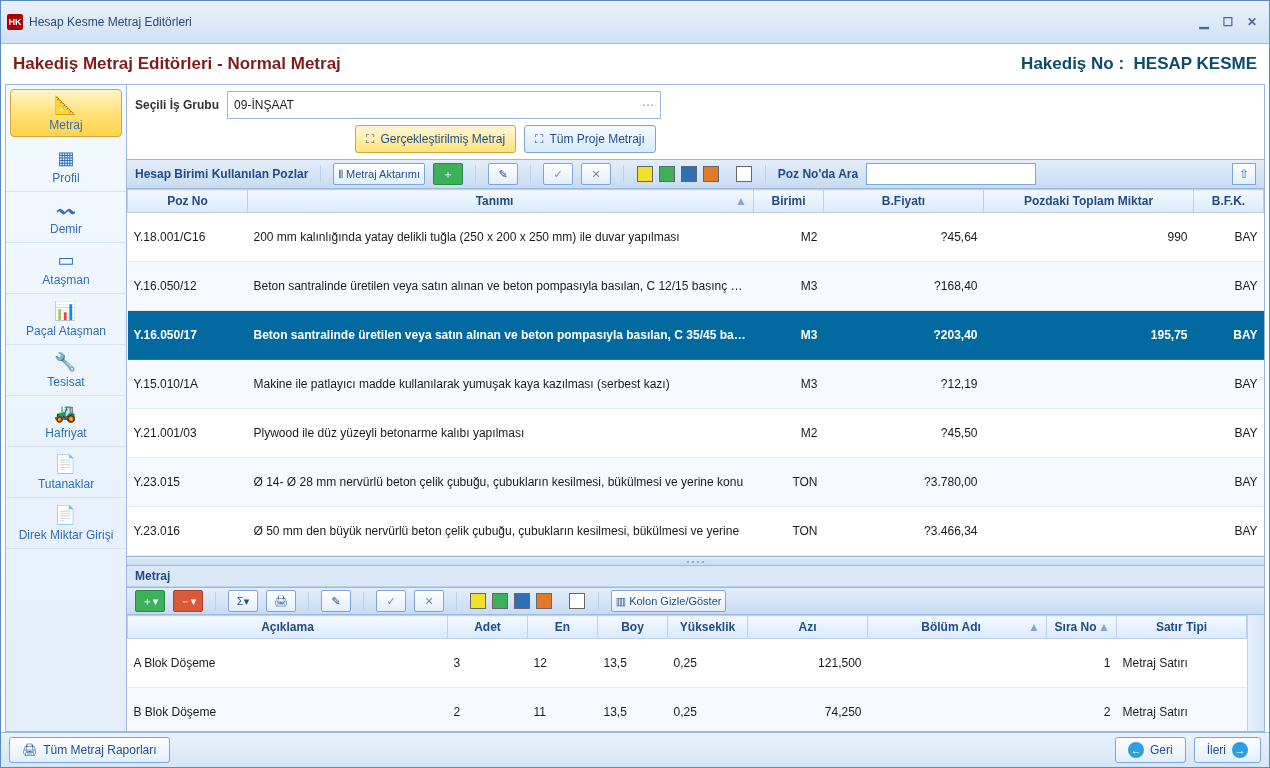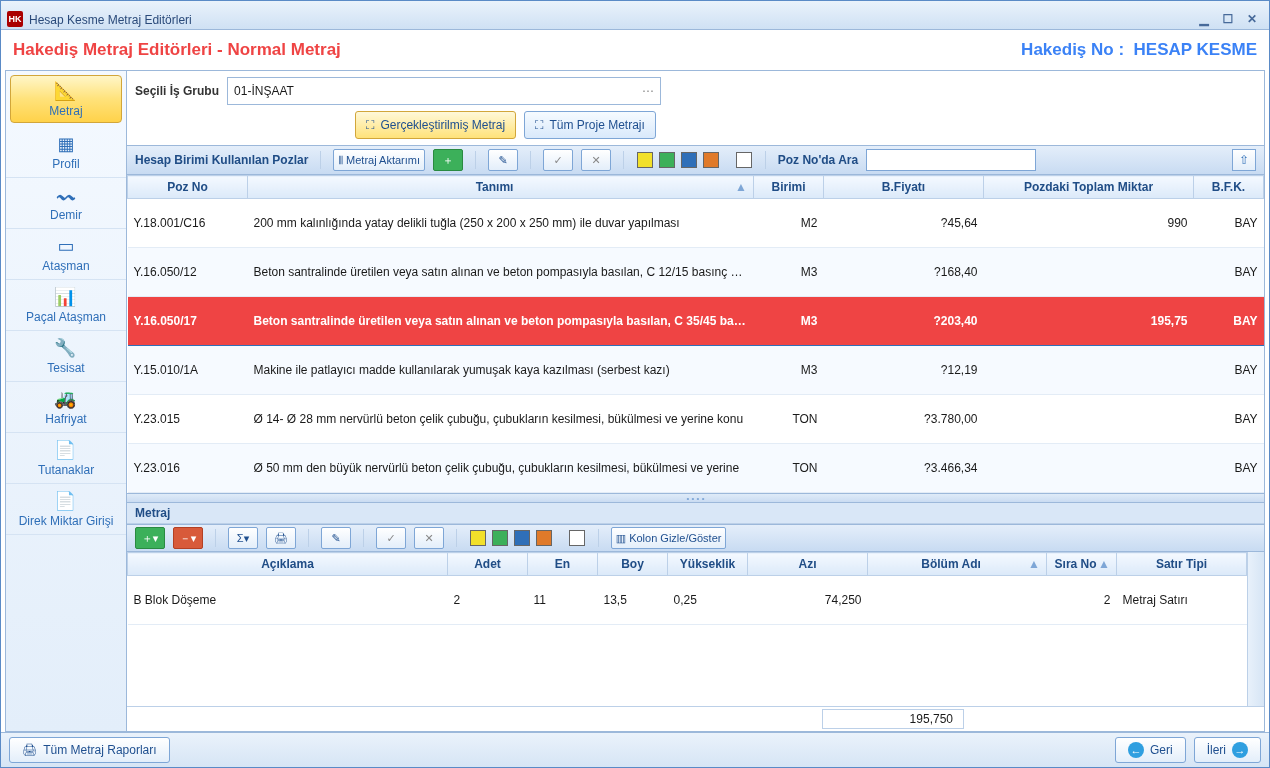--- a/index.html
+++ b/index.html
@@ -1,44 +1,44 @@
 <!DOCTYPE html>
 <html><head>
 <meta charset="utf-8">
 <style>
 html,body{margin:0;padding:0;font-family:"Segoe UI",Tahoma,sans-serif;font-size:12px;color:#1a1a1a;background:#d6e5f5;height:100%;overflow:hidden}
 .window{width:1270px;height:768px;background:#fff;display:flex;flex-direction:column;border:1px solid #5a8ac6;box-sizing:border-box}
-.titlebar{height:24px;background:linear-gradient(#eaf2fb,#cfe1f4);display:flex;align-items:flex-end;padding:2px 6px;border-bottom:1px solid #9cb8da;font-size:12px;color:#2a4a7a}
+.titlebar{height:24px;background:linear-gradient(#eaf2fb,#cfe1f4);display:flex;align-items:center;padding:9px 6px;border-bottom:1px solid #9cb8da;font-size:12px;color:#2a4a7a}
 .titlebar .app-icon{width:16px;height:16px;background:#a00;color:#fff;font-size:9px;font-weight:bold;display:flex;align-items:center;justify-content:center;margin-right:6px;border-radius:2px}
 .titlebar .spacer{flex:1}
 .titlebar .win-btn{width:22px;height:16px;display:flex;align-items:center;justify-content:center;color:#476a9a;font-weight:bold;cursor:pointer;margin-left:2px}
 .header-row{height:32px;display:flex;align-items:center;justify-content:space-between;padding:4px 12px;background:#fff}
-.header-title{font-size:17px;font-weight:bold;color:#ef4444}
-.header-right{font-size:17px;font-weight:bold;color:#3b82f6}
+.header-title{font-size:17px;font-weight:bold;color:#7f1d1d}
+.header-right{font-size:17px;font-weight:bold;color:#0c4a6e}
 .body{flex:1;display:flex;border:1px solid #9cb8da;margin:0 4px 0 4px;background:#fff;min-height:0}
 .sidebar{width:120px;background:linear-gradient(#f4f9ff,#e3eefa);border-right:1px solid #9cb8da;display:flex;flex-direction:column;align-items:stretch}
 .side-item{height:50px;display:flex;flex-direction:column;align-items:center;justify-content:center;gap:2px;border-bottom:1px solid #d5e3f3;color:#2f6fb8;cursor:pointer;font-size:12px}
 .side-item.active{background:linear-gradient(#fff6c8,#ffe27a,#ffd24a);border:1px solid #d2a63a;border-radius:4px;margin:4px;height:46px}
 .side-icon{width:22px;height:22px;display:flex;align-items:center;justify-content:center;font-size:18px}
 .main{flex:1;display:flex;flex-direction:column;min-width:0}
 .toolbar-row{background:#fff;padding:6px 8px;display:flex;align-items:center;gap:8px}
 .toolbar-row label{color:#333;font-weight:bold}
 .combo{background:#fff;border:1px solid #9cb8da;height:22px;width:420px;padding:2px 6px;display:flex;align-items:center;justify-content:space-between}
 .btn{background:linear-gradient(#f6fbff,#d9e9fb);border:1px solid #7ea6d6;height:26px;padding:0 10px;display:flex;align-items:center;gap:6px;color:#1f4f8f;cursor:pointer;border-radius:3px}
 .btn.hot{background:linear-gradient(#fff8d8,#ffe27a);border:1px solid #d2a63a;color:#1f4f8f}
 .panel-header{background:linear-gradient(#e4eefa,#c8dbf2);border-top:1px solid #9cb8da;border-bottom:1px solid #9cb8da;height:28px;display:flex;align-items:center;padding:0 8px;gap:8px}
 .panel-header .title{font-weight:bold;color:#204d86}
 .mini-btn{height:20px;min-width:20px;border:1px solid #7ea6d6;background:linear-gradient(#fff,#e3eefa);display:flex;align-items:center;justify-content:center;border-radius:2px;cursor:pointer;padding:0 4px;color:#1f4f8f;font-size:11px}
 .color-sq{width:14px;height:14px;border:1px solid #666;display:inline-block;margin:0 1px}
 .search-box{background:#fff;border:1px solid #7ea6d6;height:20px;width:160px;padding:0 4px}
 .table{border-collapse:collapse;width:100%;table-layout:fixed}
 .thead th{background:linear-gradient(#f4f9ff,#dbe9f9);border:1px solid #bcd0e8;color:#204d86;font-weight:bold;height:22px;font-size:12px;padding:0 6px;white-space:nowrap;overflow:hidden}
 .tbody td{border-bottom:1px solid #e3ecf6;height:20px;padding:14px 6px;white-space:nowrap;overflow:hidden;text-overflow:ellipsis;font-size:12px}
 .tbody tr:nth-child(even){background:#f6faff}
-.tbody tr.selected{background:#ef4444;color:#fff;font-weight:bold}
+.tbody tr.selected{background:#0369a1;color:#fff;font-weight:bold}
 .tbody tr.selected td{border-bottom:1px solid #2f6fb8}
 .splitter{height:8px;background:linear-gradient(#dfebf8,#cadcf2);border-top:1px solid #9cb8da;border-bottom:1px solid #9cb8da;text-align:center;color:#7ea6d6;font-size:8px;cursor:row-resize}
 .metraj-label{background:#d9e7f7;padding:3px 8px;font-weight:bold;color:#204d86;border-bottom:1px solid #bcd0e8}
 .grid-holder{flex:1;overflow:hidden;display:flex}
 .grid-body{flex:1;overflow:auto}
 .scrollbar{width:16px;background:linear-gradient(90deg,#e8f1fb,#d6e5f5);border-left:1px solid #bcd0e8}
 .footer-sum{height:24px;border-top:1px solid #bcd0e8;display:flex;align-items:center}
 .footer-sum .sumcell{margin-left:auto;margin-right:300px;border:1px solid #bcd0e8;padding:2px 10px;background:#fff;text-align:right;width:120px}
 .bottom-bar{height:34px;background:linear-gradient(#eaf2fb,#d6e5f5);border-top:1px solid #9cb8da;display:flex;align-items:center;padding:0 8px;gap:8px}
 .bottom-bar .spacer{flex:1}
@@ -111,21 +111,21 @@
         <span class="side-icon">📄</span>
         <span>Direk Miktar Girişi</span>
       </div>
     </div>
 
     <div class="main">
 
       <div class="toolbar-row">
         <label>Seçili İş Grubu</label>
         <div class="combo">
-          <span>01-İNŞAAT</span>
+          <span>09-İNŞAAT</span>
           <span style="color:#888">⋯</span>
         </div>
       </div>
       <div class="toolbar-row" style="padding-top:0;padding-left:228px">
         <div class="btn hot">
           <span>⛶</span>
           <span>Gerçekleştirilmiş Metraj</span>
         </div>
         <div class="btn">
           <span>⛶</span>
@@ -206,20 +206,28 @@
               <td class="text-center">M3</td>
               <td class="text-right">?203,40</td>
               <td class="text-right">195,75</td>
               <td class="text-center">BAY</td>
             </tr>
             <tr>
               <td>Y.15.010/1A</td>
               <td>Makine ile patlayıcı madde kullanılarak yumuşak kaya kazılması (serbest kazı)</td>
               <td class="text-center">M3</td>
               <td class="text-right">?12,19</td>
+              <td class="text-right"></td>
+              <td class="text-center">BAY</td>
+            </tr>
+            <tr>
+              <td>Y.21.001/03</td>
+              <td>Plywood ile düz yüzeyli betonarme kalıbı yapılması</td>
+              <td class="text-center">M2</td>
+              <td class="text-right">?45,50</td>
               <td class="text-right"></td>
               <td class="text-center">BAY</td>
             </tr>
             <tr>
               <td>Y.23.015</td>
               <td>Ø 14- Ø 28 mm nervürlü beton çelik çubuğu, çubukların kesilmesi, bükülmesi ve yerine konu</td>
               <td class="text-center">TON</td>
               <td class="text-right">?3.780,00</td>
               <td class="text-right"></td>
               <td class="text-center">BAY</td>
@@ -291,39 +299,47 @@
                 <th>Boy</th>
                 <th>Yükseklik</th>
                 <th>Azı</th>
                 <th><span>Bölüm Adı</span> <span style="float:right;color:#7ea6d6">▲</span></th>
                 <th><span>Sıra No</span> <span style="float:right;color:#7ea6d6">▲</span></th>
                 <th>Satır Tipi</th>
               </tr>
             </thead>
             <tbody class="tbody" id="metraj-body">
                 <tr>
+                  <td>A Blok Döşeme</td>
+                  <td>3</td>
+                  <td>12</td>
+                  <td>13,5</td>
+                  <td>0,25</td>
+                  <td class="text-right">121,500</td>
+                  <td></td>
+                  <td class="text-right">1</td>
+                  <td>Metraj Satırı</td>
+                </tr>
+                <tr>
                   <td>B Blok Döşeme</td>
                   <td>2</td>
                   <td>11</td>
                   <td>13,5</td>
                   <td>0,25</td>
                   <td class="text-right">74,250</td>
                   <td></td>
                   <td class="text-right">2</td>
                   <td>Metraj Satırı</td>
                 </tr>
               </tbody>
           </table>
         </div>
         <div class="scrollbar"></div>
       </div>
 
-      <div class="footer-sum">
-        <div class="sumcell">195,750</div>
-      </div>
 
     </div>
   </div>
 
   <div class="bottom-bar">
     <div class="nav-btn">
       <span>🖨</span>
       <span>Tüm Metraj Raporları</span>
     </div>
     <div class="spacer"></div>

